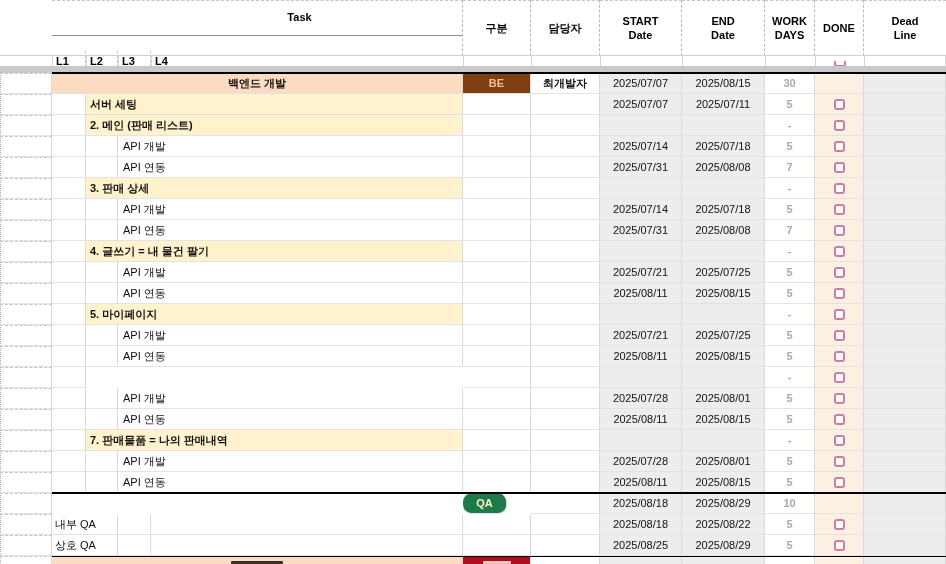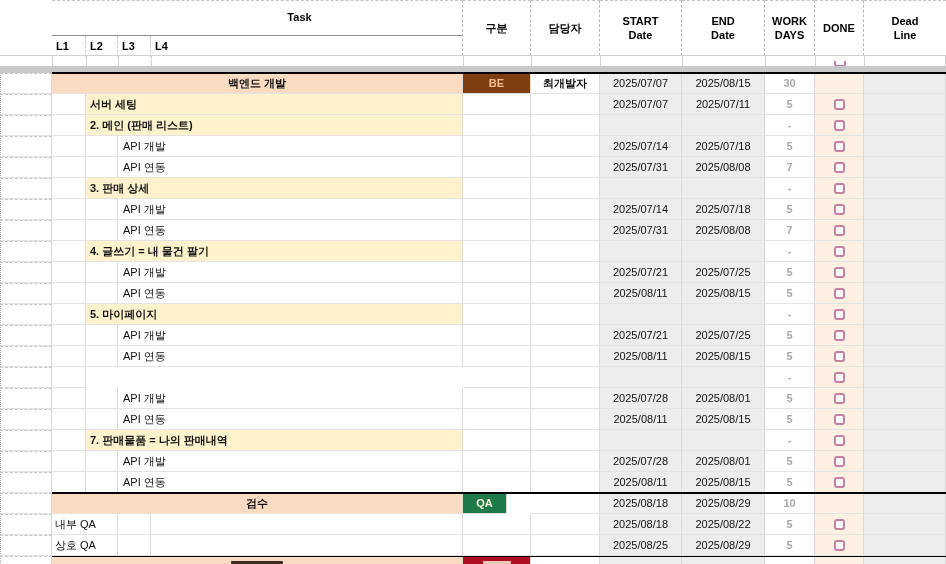--- a/index.html
+++ b/index.html
@@ -20,21 +20,21 @@
     white-space: pre-line; text-align: center; line-height: 1.25;
     background: #fff; z-index: 2;
   }
   #hdr-bottom { position:absolute; left:0; top:55px; width:946px; height:1px; background:#d0d0d0; z-index:3; }
   .lv-dotted { border: 1px dotted #aaaaaa; border-top:1px dashed #c4c4c4; }
   .task-top {
     position:absolute; left:0; top:0; width:100%; height:35px;
     display:flex; align-items:center; justify-content:center;
     padding-left: 85px; border-bottom: 1.5px solid #8f8f8f;
   }
-  .lvl-row { position:absolute; left:0; top:35px; width:100%; height:21px;text-align:center; }
+  .lvl-row { position:absolute; left:0; top:50px; width:100%; height:21px;text-align:center; }
   .lvl {
     position:absolute; top:0; height:21px; display:flex; align-items:center;
     padding-left:4px; font-weight:bold; border-right:1px dashed #c9c9c9;
   }
   
   #gap-row { position:absolute; left:0; top:56px; width:946px; height:10px; background:#fff; z-index:1; }
   .gap-stub { position:absolute; top:0; height:10px; width:1px; background:#d4d4d4; }
   #freeze-band { position:absolute; left:0; top:66px; width:946px; height:7px; background:#c9c9c9; z-index:4; }
   #partial-checkbox {
     position:absolute; left:834px; top:61px; width:12px; height:6px;
@@ -389,22 +389,21 @@
         <div class="c center" style="left: 600px; width: 82px; background: rgb(237, 237, 237);">2025/08/11</div>
         <div class="c center" style="left: 682px; width: 83px; background: rgb(237, 237, 237);">2025/08/15</div>
         <div class="c center bold" style="left: 765px; width: 50px; color: rgb(169, 169, 169);">5</div>
         <div class="c center" style="left: 815px; width: 49px; background: rgb(252, 240, 227);">
           <div class="cb"></div>
         </div>
         <div class="c" style="left: 864px; width: 82px; background: rgb(237, 237, 237);"></div>
       </div>
       <div class="row" style="top: 493px;">
         <div class="c lv-dotted" style="left: 0px; width: 52px;"></div>
-        <div class="c center bold" style="left: 52px; width: 411px; background: rgb(251, 220, 194);">검수</div>
-        <div class="c center bold" style="left: 463px; width: 44px; background: rgb(30, 122, 73); color: rgb(251, 243, 208);">QA</div>
+        <div class="c center bold" style="left: 463px; width: 44px; background: rgb(30, 122, 73); color: rgb(251, 243, 208); border-radius: 9px;">QA</div>
         <div class="c center bold" style="left: 531px; width: 69px;"></div>
         <div class="c center" style="left: 600px; width: 82px; background: rgb(237, 237, 237);">2025/08/18</div>
         <div class="c center" style="left: 682px; width: 83px; background: rgb(237, 237, 237);">2025/08/29</div>
         <div class="c center bold" style="left: 765px; width: 50px; color: rgb(169, 169, 169);">10</div>
         <div class="c center" style="left: 815px; width: 49px; background: rgb(252, 240, 227);"></div>
         <div class="c" style="left: 864px; width: 82px; background: rgb(237, 237, 237);"></div>
         <div class="blackline"></div>
       </div>
       <div class="row" style="top: 514px;">
         <div class="c lv-dotted" style="left: 0px; width: 52px;"></div>

